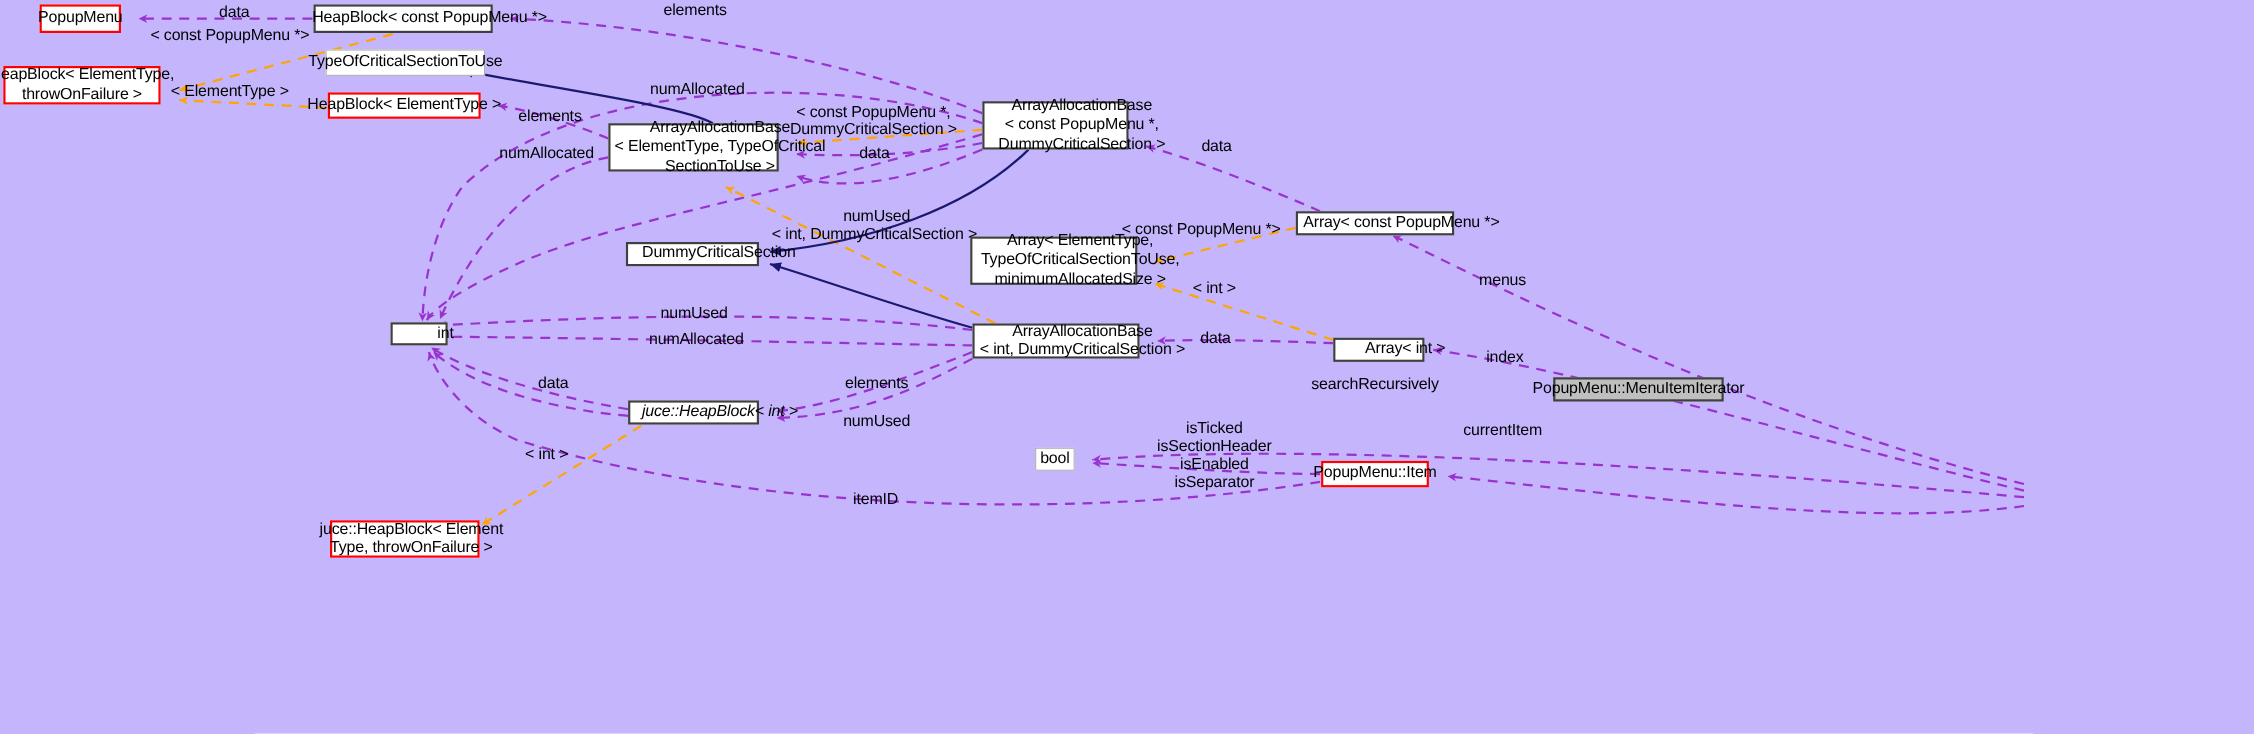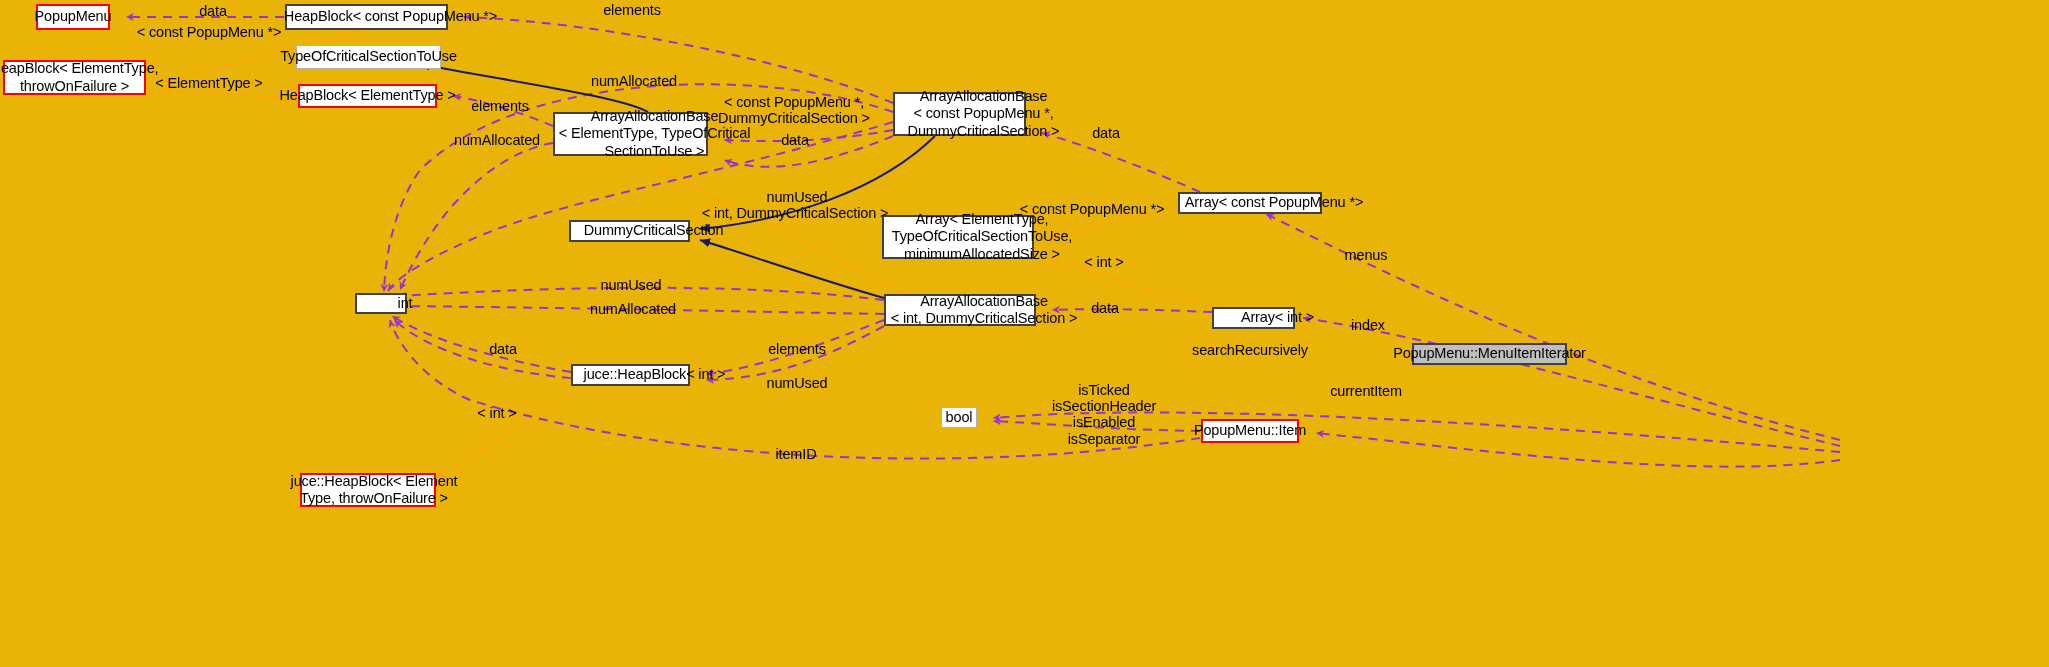--- a/index.html
+++ b/index.html
@@ -7,21 +7,21 @@
     padding: 0;
     background: #ffffff;
   }
   body {
     font-family: "Liberation Sans", sans-serif;
   }
   #diagram {
     position: relative;
     width: 2049px;
     height: 667px;
-    background: #eab308;
+    background: #c4b5fd;
     overflow: hidden;
   }
   #edges {
     position: absolute;
     left: 0;
     top: 0;
     width: 2049px;
     height: 667px;
   }
   .node {
@@ -172,21 +172,21 @@
 DummyCriticalSection &gt;</div>
   <div class="node dark" style="left:569px;top:220px;width:121px;height:22px;">DummyCriticalSection</div>
   <div class="node dark" style="left:882px;top:215px;width:152px;height:44px;">Array&lt; ElementType,
 TypeOfCriticalSectionToUse,
 minimumAllocatedSize &gt;</div>
   <div class="node dark" style="left:1178px;top:192px;width:144px;height:22px;">Array&lt; const PopupMenu *&gt;</div>
   <div class="node dark" style="left:884px;top:294px;width:152px;height:32px;">ArrayAllocationBase
 &lt; int, DummyCriticalSection &gt;</div>
   <div class="node dark" style="left:355px;top:293px;width:27px;height:21px;">int</div>
   <div class="node dark" style="left:1212px;top:307px;width:83px;height:22px;">Array&lt; int &gt;</div>
-  <div class="node dark" style="left:571px;top:364px;width:119px;height:22px;">juce::HeapBlock&lt; int &gt;</div>
+  <div class="node dark" style="left:571px;top:364px;width:119px;height:22px;font-style:italic;">juce::HeapBlock&lt; int &gt;</div>
   <div class="node grey-border" style="left:941px;top:407px;width:36px;height:21px;">bool</div>
   <div class="node red" style="left:1201px;top:419px;width:98px;height:24px;">PopupMenu::Item</div>
   <div class="node current" style="left:1412px;top:343px;width:155px;height:22px;">PopupMenu::MenuItemIterator</div>
   <div class="node red" style="left:300px;top:473px;width:136px;height:34px;padding-left:12px;">juce::HeapBlock&lt; Element
 Type, throwOnFailure &gt;</div>
 
   <div class="edge-label" style="left:213px;top:3px;">data</div>
   <div class="edge-label" style="left:632px;top:2px;">elements</div>
   <div class="edge-label" style="left:209px;top:24px;">&lt; const PopupMenu *&gt;</div>
   <div class="edge-label" style="left:634px;top:73px;">numAllocated</div>

